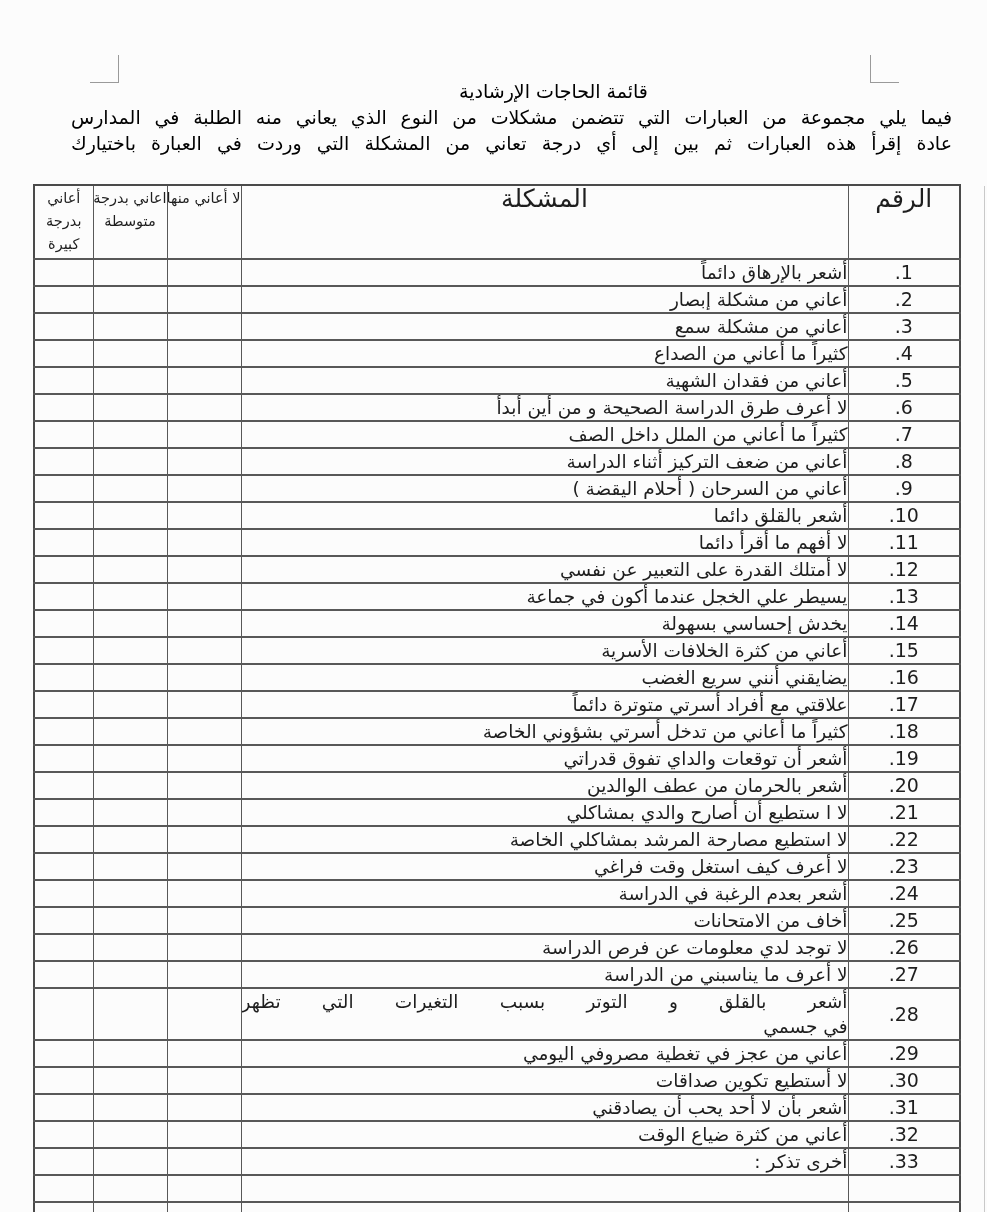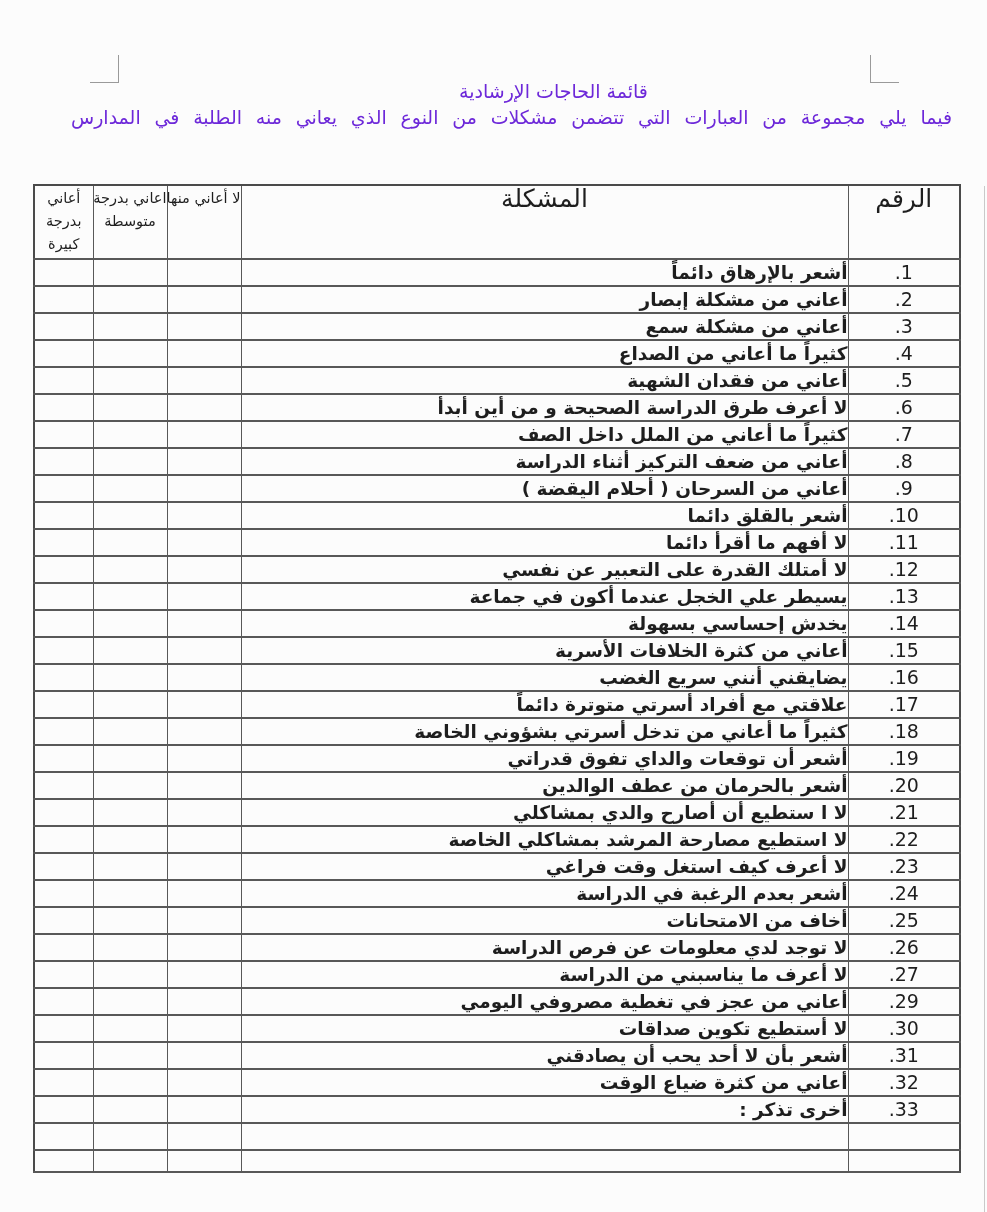--- a/index.html
+++ b/index.html
@@ -17,21 +17,21 @@
     position:absolute; left:870px; top:55px; width:28px; height:27px;
     border-left:1px solid #9a9a9a; border-bottom:1px solid #9a9a9a;
   }
   .page-edge {
     position:absolute; left:984px; top:186px; width:1px; height:1026px;
     background:#c9c9c9;
   }
   
   .intro {
     position:absolute; top:78px; left:35px; width:917px;
-    direction:rtl; font-size:19px; line-height:26px; color:#6d28d9;
+    direction:rtl; font-size:19px; line-height:26px; color:#000000;
   }
   .title-line { text-align:center; position:relative; left:60px; white-space:nowrap; }
   .intro-line { text-align:justify; text-align-last:justify; white-space:nowrap;margin-left:36px; }
   .intro-last { text-align:left; padding-left:265px; white-space:nowrap; }
   
   table.needs-table {
     position:absolute; top:184px; left:33px; width:926px;
     direction:rtl; border-collapse:collapse; table-layout:fixed;
     border:2px solid #4a4a4a;
   }
@@ -48,33 +48,34 @@
   .th-small { font-size:14.5px; line-height:22px; white-space:nowrap; }
   .needs-table tbody tr { height:26px; }
   .td-num {
     direction:ltr; text-align:center; font-size:19px; line-height:25px;
     vertical-align:middle;
   }
   .td-problem {
     text-align:right; padding:0 5px 0 4px; font-size:18.5px; line-height:25px;
     vertical-align:middle;
   }
-  .problem-line { white-space:nowrap; overflow:hidden;font-weight:bold; }
+  .problem-line { white-space:nowrap; overflow:hidden; }
   .problem-line.justified { white-space:normal; text-align:justify; text-align-last:justify; }
 </style>
 </head>
 <body>
 
 <div class="crop-mark-left"></div>
 <div class="crop-mark-right"></div>
 <div class="page-edge"></div>
 
 <div class="intro">
   <div class="title-line">قائمة الحاجات الإرشادية</div>
   <div class="intro-line">فيما يلي مجموعة من العبارات التي تتضمن مشكلات من النوع الذي يعاني منه الطلبة في المدارس</div>
+  <div class="intro-line">عادة إقرأ هذه العبارات ثم بين إلى أي درجة تعاني من المشكلة التي وردت في العبارة باختيارك</div>
 </div>
 
 <table class="needs-table">
   <colgroup>
     <col style="width:112px">
     <col style="width:607px">
     <col style="width:74px">
     <col style="width:74px">
     <col style="width:59px">
   </colgroup>
@@ -332,20 +333,30 @@
       <tr>
         <td class="td-num">.27</td>
         <td class="td-problem">
           <div class="problem-line">لا أعرف ما يناسبني من الدراسة</div>
         </td>
         <td></td>
         <td></td>
         <td></td>
       </tr>
       <tr>
+        <td class="td-num">.28</td>
+        <td class="td-problem">
+          <div class="problem-line justified">أشعر بالقلق و التوتر بسبب التغيرات التي تظهر</div>
+          <div class="problem-line">في جسمي</div>
+        </td>
+        <td></td>
+        <td></td>
+        <td></td>
+      </tr>
+      <tr>
         <td class="td-num">.29</td>
         <td class="td-problem">
           <div class="problem-line">أعاني من عجز في تغطية مصروفي اليومي</div>
         </td>
         <td></td>
         <td></td>
         <td></td>
       </tr>
       <tr>
         <td class="td-num">.30</td>

